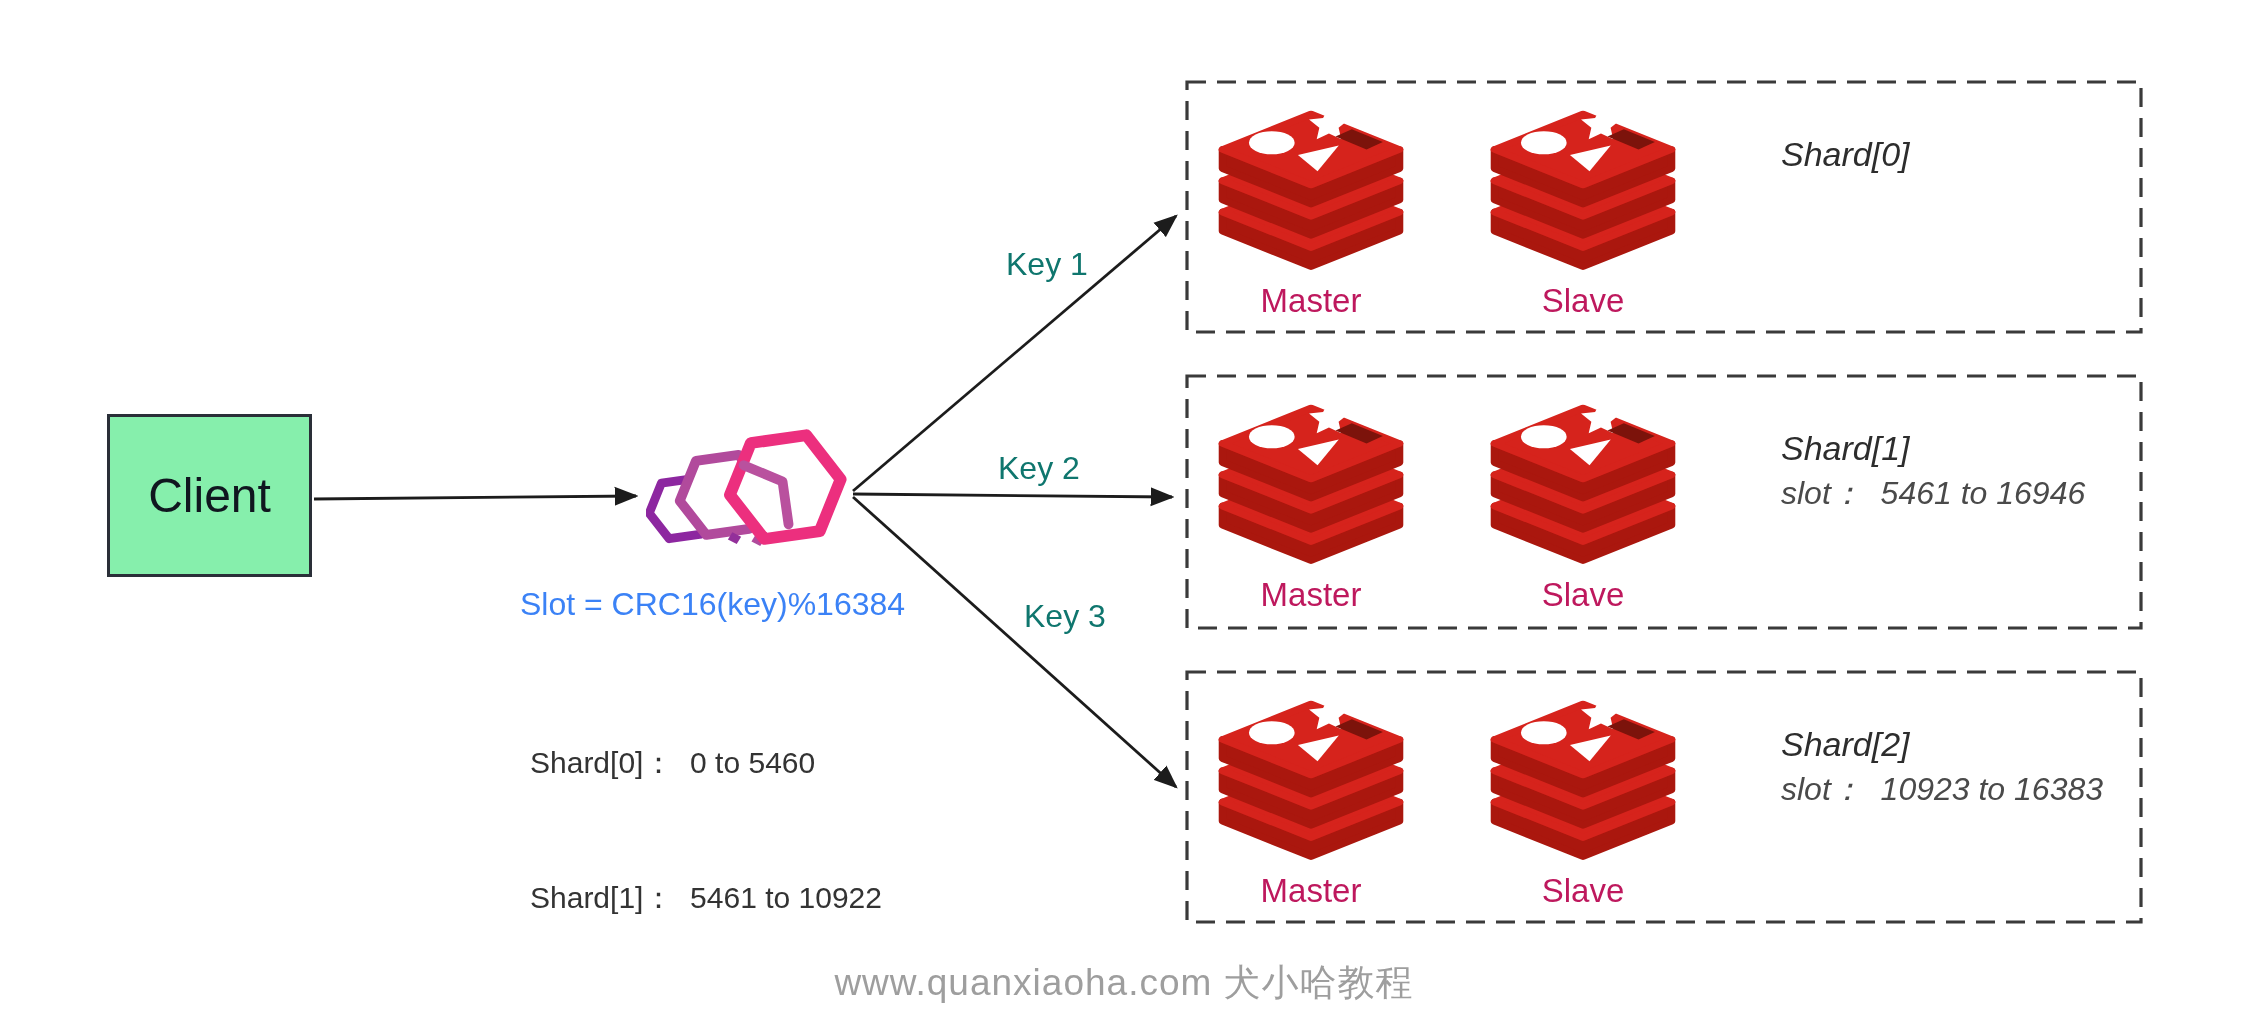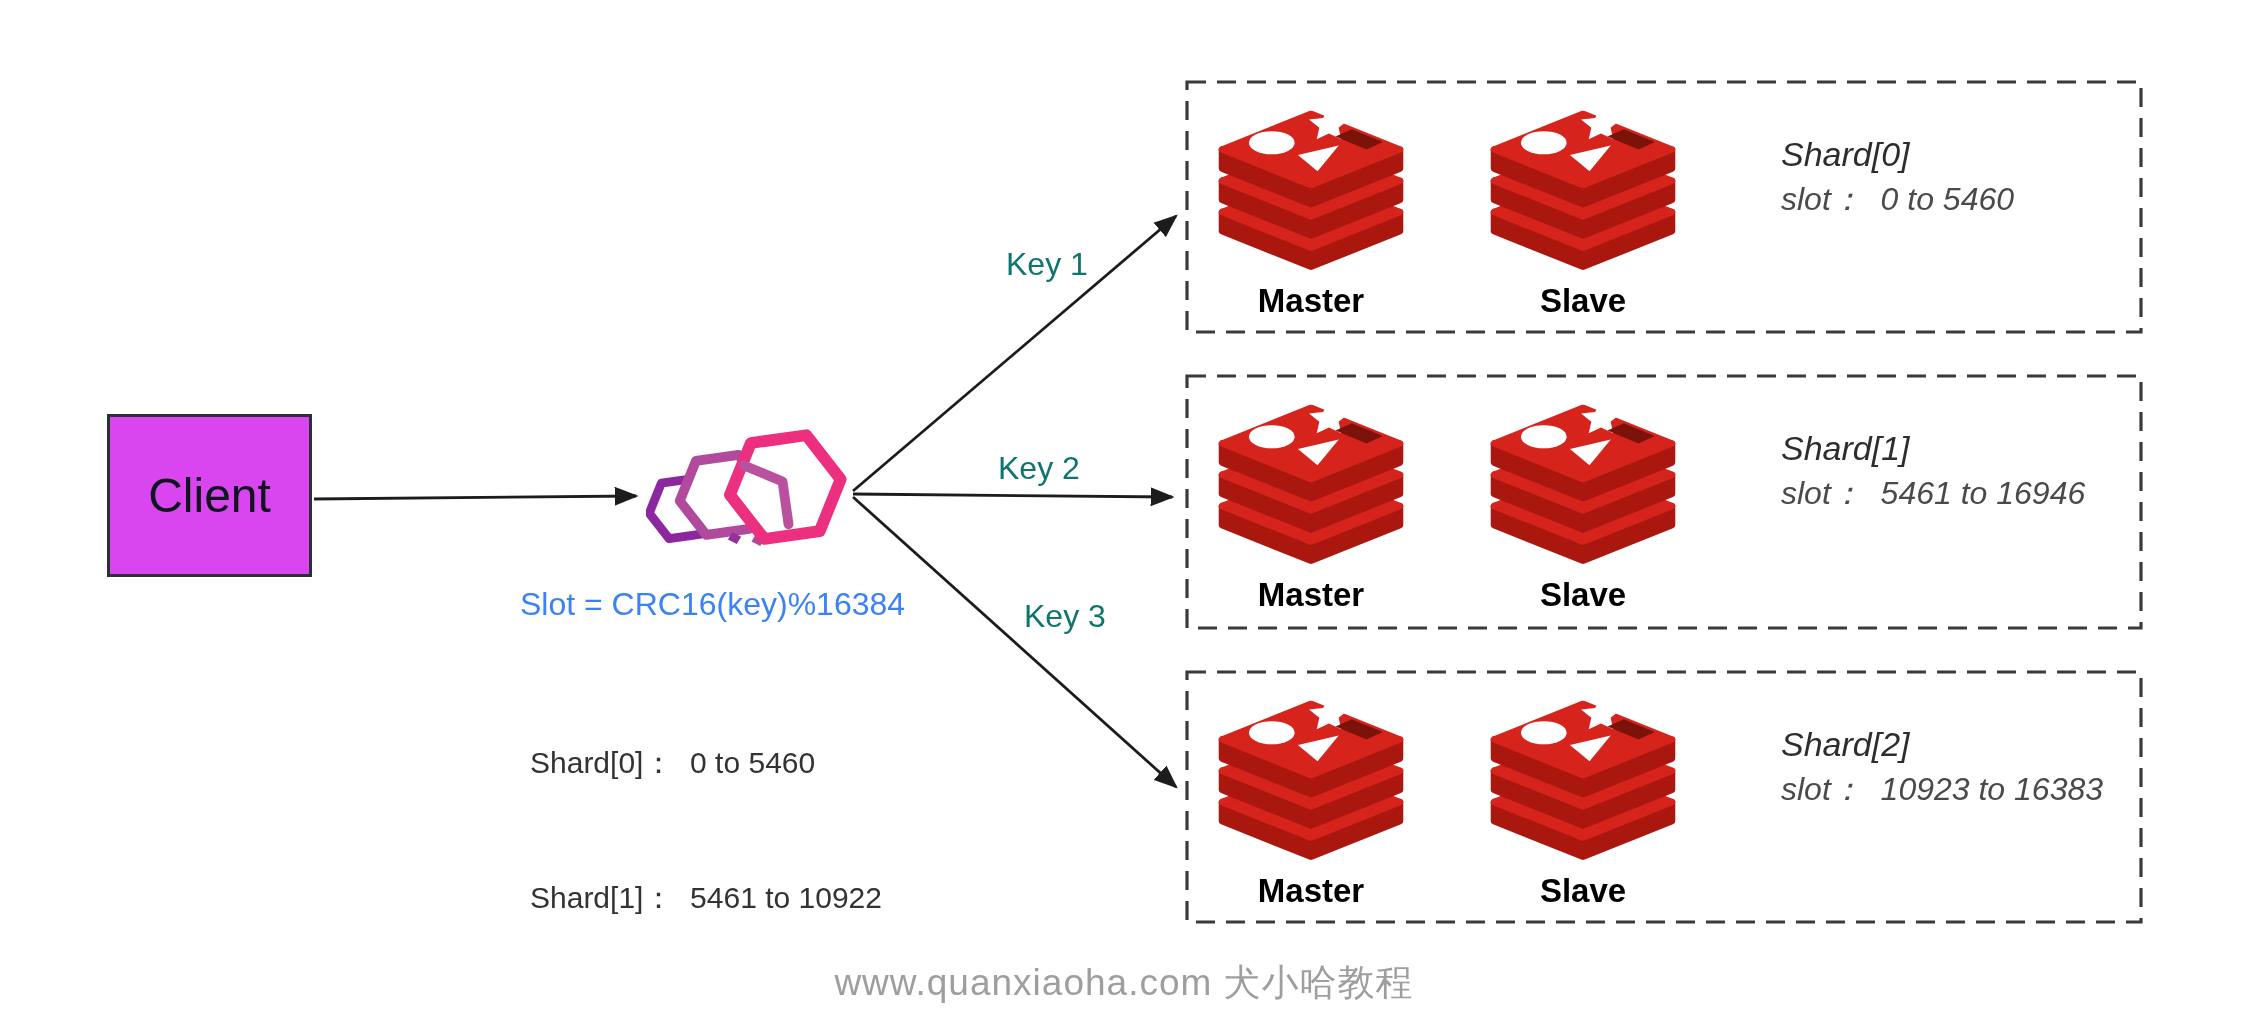--- a/index.html
+++ b/index.html
@@ -5,21 +5,21 @@
   html,body{margin:0;padding:0;}
   body{
     width:2248px;height:1018px;position:relative;background:#ffffff;
     font-family:"Liberation Sans", sans-serif;overflow:hidden;color:#1c1c1c;
   }
   .abs{position:absolute;}
 
   
   #client-box{
     left:107px;top:414px;width:205px;height:163px;box-sizing:border-box;
-    background:#d946ef;border:3px solid #2a2f38;
+    background:#86efac;border:3px solid #2a2f38;
     display:flex;align-items:center;justify-content:center;
     font-size:48px;color:#10161f;
   }
 
   
   #hex-icon{left:646px;top:418px;width:206px;height:148px;}
   #formula{left:520px;top:586px;font-size:32px;color:#3b82f6;white-space:pre;}
   #mapping{left:530px;top:650px;font-size:30px;line-height:45px;color:#333;white-space:pre;}
 
   
@@ -32,21 +32,21 @@
   .shard-box{position:absolute;left:1185px;width:958px;}
   #shard-box-0{top:80px;height:254px;}
   #shard-box-1{top:374px;height:256px;}
   #shard-box-2{top:670px;height:254px;}
   .box-border{position:absolute;left:0;top:0;width:100%;height:100%;}
 
   .node{position:absolute;top:26px;width:200px;text-align:center;}
   .node-master{left:26px;}
   .node-slave{left:298px;}
   .node svg{width:196px;height:166px;display:block;margin:0 auto;}
-  .node-label{font-size:33px;color:#000000;margin-top:10px;font-weight:bold;}
+  .node-label{font-size:33px;color:#be185d;margin-top:10px;}
 
   .shard-info{position:absolute;left:596px;top:52px;font-style:italic;}
   .shard-title{font-size:34px;color:#2d2d2d;line-height:44px;white-space:pre;}
   .shard-slot{font-size:32px;color:#4a4a4a;line-height:46px;white-space:pre;}
 
   #watermark{left:0;top:958px;width:2248px;text-align:center;
     font-size:37px;color:#9e9e9e;letter-spacing:1px;}
 
   #arrow-overlay{position:absolute;left:0;top:0;pointer-events:none;}
   #icon-defs{position:absolute;width:0;height:0;overflow:hidden;}
@@ -131,21 +131,20 @@
     <div class="node-label">Master</div>
   </div>
   <div class="node node-slave">
     <svg viewBox="0 0 120 122" preserveAspectRatio="none">
         <use href="#redis-sym"></use>
       </svg>
     <div class="node-label">Slave</div>
   </div>
   <div class="shard-info">
     <div class="shard-title">Shard[0]</div>
-    <div class="shard-slot">slot：  0 to 5460</div>
   </div>
 </div>
 
 <div class="shard-box" id="shard-box-1">
   <svg class="box-border" width="958" height="256">
     <rect x="2" y="2" width="954" height="252" fill="none" stroke="#3a3a3a" stroke-width="3.2" stroke-dasharray="19 11"></rect>
   </svg>
   <div class="node node-master">
     <svg viewBox="0 0 120 122" preserveAspectRatio="none">
         <use href="#redis-sym"></use>

